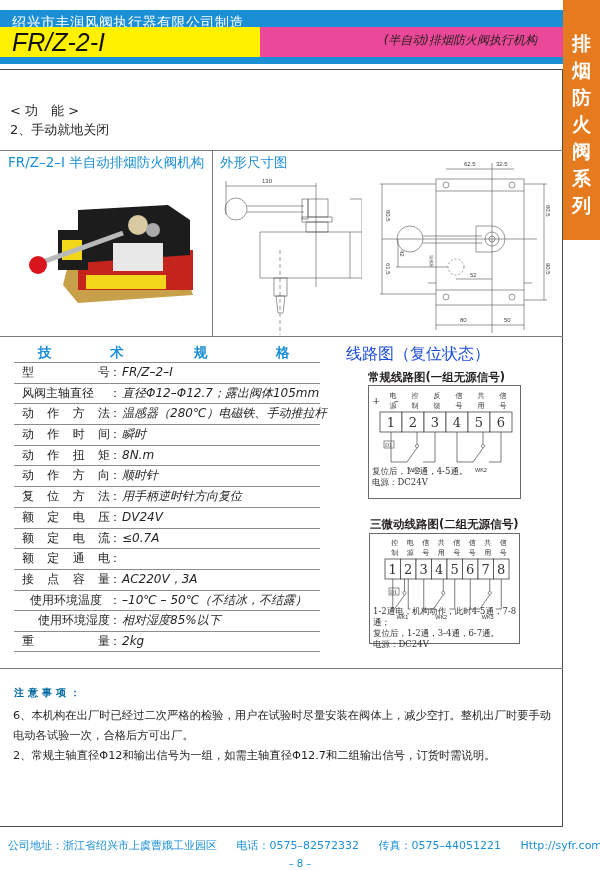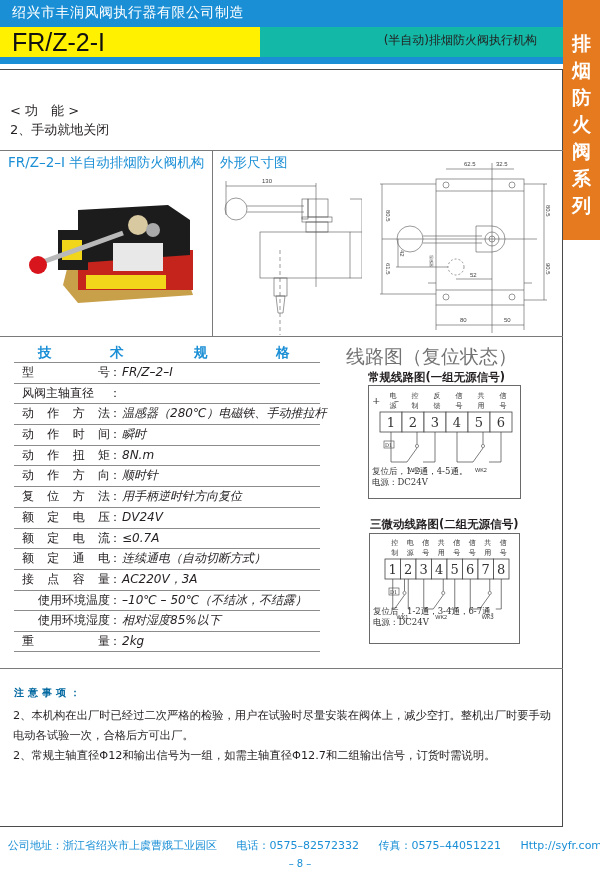--- a/index.html
+++ b/index.html
@@ -1,22 +1,22 @@
 <!DOCTYPE html>
 <html><head>
 <meta charset="utf-8">
 <style>
   * { box-sizing: border-box; margin: 0; padding: 0; }
   html, body { width: 600px; height: 870px; background: #ffffff; overflow: hidden; }
   body { position: relative; font-family: "DejaVu Sans", "Liberation Sans", sans-serif; color: #231f20; }
 
   
-  .top-bar { position: absolute; left: 0; top: 0; width: 563px; height: 27px; background: #1a8fd6; }
+  .top-bar { position: absolute; left: 0; top: 10px; width: 563px; height: 27px; background: #1a8fd6; }
   .top-bar .company { position: absolute; left: 12px; top: 4px; font-size: 14px; color: #ffffff; letter-spacing: 0.5px; }
-  .title-row { position: absolute; left: 0; top: 27px; width: 563px; height: 30px; background: #14b8a6; }
+  .title-row { position: absolute; left: 0; top: 27px; width: 563px; height: 30px; background: #ec4899; font-style: italic; }
   .model-box { position: absolute; left: 0; top: 0; width: 260px; height: 30px; background: #fff100; }
   .model-box span { position: absolute; left: 12px; top: 1px; font-family: "Liberation Sans", sans-serif; font-size: 25px; color: #111; }
   .subtitle { position: absolute; right: 26px; top: 5px; font-size: 12px; color: #231f20; }
   .blue-strip { position: absolute; left: 0; top: 57px; width: 563px; height: 7px; background: #1a8fd6; }
 
   .side-tab { position: absolute; left: 563px; top: 0; width: 37px; height: 240px; background: #e57a1f; }
   .side-tab .vtext { position: absolute; left: 0; top: 30px; width: 37px; text-align: center; color: #ffffff; font-size: 19px; line-height: 27px; font-weight: bold; }
 
   
   .frame { position: absolute; left: 0; top: 69px; width: 563px; height: 758px; border: 1px solid #4a4a4a; border-left: none; background: #fff; }
@@ -35,21 +35,21 @@
   .spec-head { position: absolute; left: 14px; top: 344px; width: 306px; height: 18px; font-size: 13.5px; color: #1a8fd6; font-weight: bold; }
   .spec-head span { position: absolute; top: 0; }
   .spec-table { position: absolute; left: 14px; top: 362px; width: 306px; }
   .spec-row { position: relative; height: 20.7px; border-top: 1.5px solid #8c8c8c; font-size: 12px; line-height: 19px; }
   .spec-row:last-child { border-bottom: 1.5px solid #8c8c8c; }
   .spec-label { position: absolute; left: 8px; top: 0; width: 88px; display: flex; justify-content: space-between; }
   .spec-colon { position: absolute; left: 95px; top: 0; }
   .spec-value { position: absolute; left: 108px; top: 0; white-space: nowrap; font-style: italic; }
 
   
-  .wiring-title { position: absolute; left: 346px; top: 344px; font-size: 19px; color: #737373; }
+  .wiring-title { position: absolute; left: 346px; top: 344px; font-size: 16px; color: #1d4ed8; }
   .wd-title { position: absolute; font-size: 11.5px; font-weight: bold; color: #231f20; }
   .wd-box { position: absolute; border: 1px solid #6a6a6a; background: #fff; }
   .wd-note { position: absolute; font-family: "DejaVu Serif", "Liberation Serif", serif; font-size: 8.5px; line-height: 11px; color: #333; }
 
   
   .notes-title { position: absolute; left: 14px; top: 686px; font-size: 10px; color: #0369a1; letter-spacing: 4px; font-weight: bold; }
   .notes-text { position: absolute; left: 13px; top: 706px; width: 545px; font-size: 11.3px; line-height: 20px; color: #231f20; }
 
   .footer { position: absolute; left: 8px; top: 838px; font-size: 11px; color: #1a8fd6; white-space: nowrap; }
   .footer span { margin-right: 16px; }
@@ -192,20 +192,21 @@
         <span>号</span>
       </div>
       <span class="spec-colon">：</span>
       <div class="spec-value">FR/Z–2–I</div>
     </div>
     <div class="spec-row">
       <div class="spec-label" style="justify-content: flex-start; align-items: flex-end;">
         <span>风阀主轴直径</span>
       </div>
       <span class="spec-colon">：</span>
+      <div class="spec-value">直径Φ12–Φ12.7；露出阀体105mm</div>
     </div>
     <div class="spec-row">
       <div class="spec-label">
         <span>动</span>
         <span>作</span>
         <span>方</span>
         <span>法</span>
       </div>
       <span class="spec-colon">：</span>
       <div class="spec-value">温感器（280℃）电磁铁、手动推拉杆</div>
@@ -271,34 +272,33 @@
       <div class="spec-value">≤0.7A</div>
     </div>
     <div class="spec-row">
       <div class="spec-label">
         <span>额</span>
         <span>定</span>
         <span>通</span>
         <span>电</span>
       </div>
       <span class="spec-colon">：</span>
-      <div class="spec-value">连续通电（自动切断方式）</div>
     </div>
     <div class="spec-row">
       <div class="spec-label">
         <span>接</span>
         <span>点</span>
         <span>容</span>
         <span>量</span>
       </div>
       <span class="spec-colon">：</span>
       <div class="spec-value">AC220V，3A</div>
     </div>
     <div class="spec-row">
-      <div class="spec-label" style="justify-content: flex-end;">
+      <div class="spec-label" style="justify-content: center;">
         <span>使用环境温度</span>
       </div>
       <span class="spec-colon">：</span>
       <div class="spec-value">–10℃ – 50℃（不结冰，不结露）</div>
     </div>
     <div class="spec-row">
       <div class="spec-label" style="justify-content: flex-end;">
         <span>使用环境湿度</span>
       </div>
       <span class="spec-colon">：</span>
@@ -422,28 +422,29 @@
         <text x="65.25" y="85" font-size="5.5" font-family="Liberation Sans, sans-serif">WK2</text>
         <path d="M100.25,45 L100.25,75 L109.75,75" fill="none" stroke="#444" stroke-width="0.7"></path>
         <path d="M109.75,75 L119.75,61" fill="none" stroke="#444" stroke-width="0.7"></path>
         <circle cx="119.75" cy="59" r="1.6" fill="none" stroke="#444" stroke-width="0.6"></circle>
         <path d="M119.75,57 L119.75,45" fill="none" stroke="#444" stroke-width="0.7"></path>
         <path d="M125.75,75 L131.25,75 L131.25,45" fill="none" stroke="#444" stroke-width="0.7"></path>
         <text x="111.75" y="85" font-size="5.5" font-family="Liberation Sans, sans-serif">WK3</text>
       </g>
   </svg>
   <div class="wd-note" style="left:3px;top:72px;">
+    <div>1-2通电，机构动作，此时4-5通，7-8通；</div>
     <div>复位后，1-2通，3-4通，6-7通。</div>
     <div>电源：DC24V</div>
   </div>
 </div>
 
 <div class="notes-title">注意事项：</div>
 <div class="notes-text">
-  <div>2、本机构在出厂时已经过二次严格的检验，用户在试验时尽量安装在阀体上，减少空打。整机出厂时要手动电动各试验一次，合格后方可出厂。</div>
+  <div>6、本机构在出厂时已经过二次严格的检验，用户在试验时尽量安装在阀体上，减少空打。整机出厂时要手动电动各试验一次，合格后方可出厂。</div>
   <div>2、常规主轴直径Φ12和输出信号为一组，如需主轴直径Φ12.7和二组输出信号，订货时需说明。</div>
 </div>
 
 <div class="footer">
   <span>公司地址：浙江省绍兴市上虞曹娥工业园区</span>
   <span>电话：0575–82572332</span>
   <span>传真：0575–44051221</span>
   <span>Http://syfr.com.cn</span>
 </div>
 <div class="page-num">– 8 –</div>

